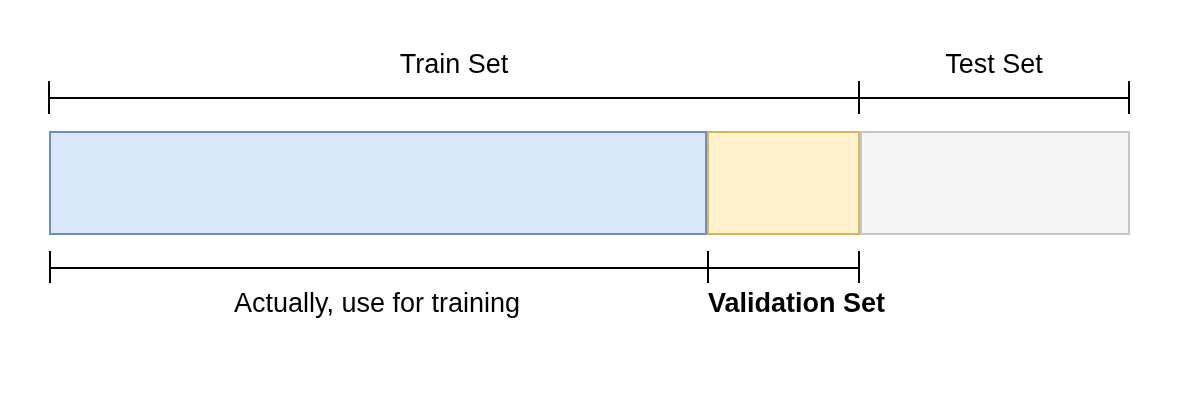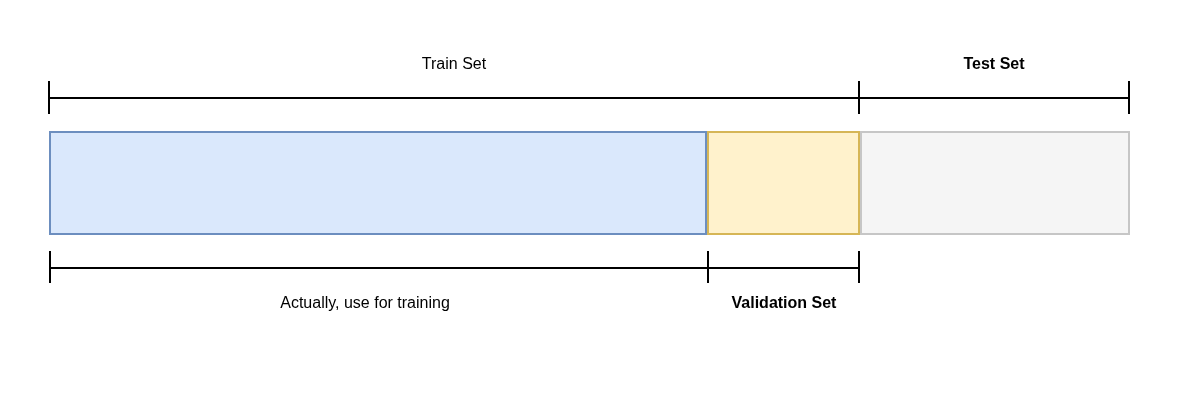--- a/index.html
+++ b/index.html
@@ -21,58 +21,58 @@
     height: 2px;
     background: #000000;
   }
   .tick {
     position: absolute;
     width: 2px;
     background: #000000;
   }
   .bracket-label {
     position: absolute;
-    font-size: 16px;
+    font-size: 27px;
     line-height: 28px;
     text-align: center;
     white-space: nowrap;
     color: #000000;
   }
   .segment {
     position: absolute;
     top: 131px;
     height: 104px;
     box-sizing: border-box;
     border: 2px solid #000;
   }
 </style>
 </head>
 <body>
 
 <div class="canvas">
 
   <div>
     <div class="bracket-label" style="left:49px; width:810px; top:50px;">Train Set</div>
-    <div class="bracket-label" style="left:859px; width:270px; top:50px;font-weight:bold;">Test Set</div>
+    <div class="bracket-label" style="left:859px; width:270px; top:50px;">Test Set</div>
 
     <div class="h-line" style="left: 49px; width: 1081px; top: 97px; background: rgb(0, 0, 0);"></div>
     <div class="tick" style="left: 48px; top: 81px; height: 33px; background: rgb(0, 0, 0);"></div>
     <div class="tick" style="left: 858px; top: 81px; height: 33px; background: rgb(0, 0, 0);"></div>
     <div class="tick" style="left: 1128px; top: 81px; height: 33px; background: rgb(0, 0, 0);"></div>
   </div>
 
   <div>
     <div class="segment" style="left: 49px; width: 658px; background: rgb(218, 232, 252); border-color: rgb(108, 142, 191);"></div>
     <div class="segment" style="left: 707px; width: 153px; background: rgb(255, 242, 204); border-color: rgb(214, 182, 86);"></div>
     <div class="segment" style="left: 860px; width: 270px; background: rgb(245, 245, 245); border-color: rgb(198, 198, 198);"></div>
   </div>
 
   <div>
     <div class="h-line" style="left: 50px; width: 810px; top: 267px; background: rgb(0, 0, 0);"></div>
     <div class="tick" style="left: 49px; top: 251px; height: 32px; background: rgb(0, 0, 0);"></div>
     <div class="tick" style="left: 707px; top: 251px; height: 32px; background: rgb(0, 0, 0);"></div>
     <div class="tick" style="left: 858px; top: 251px; height: 32px; background: rgb(0, 0, 0);"></div>
 
-    <div class="bracket-label" style="left:36px; width:658px; top:289px;">Actually, use for training</div>
+    <div class="bracket-label" style="left:48px; width:658px; top:289px;">Actually, use for training</div>
     <div class="bracket-label" style="left:708px; width:152px; top:289px;font-weight:bold;">Validation Set</div>
   </div>
 
 </div>
 
 </body></html>

